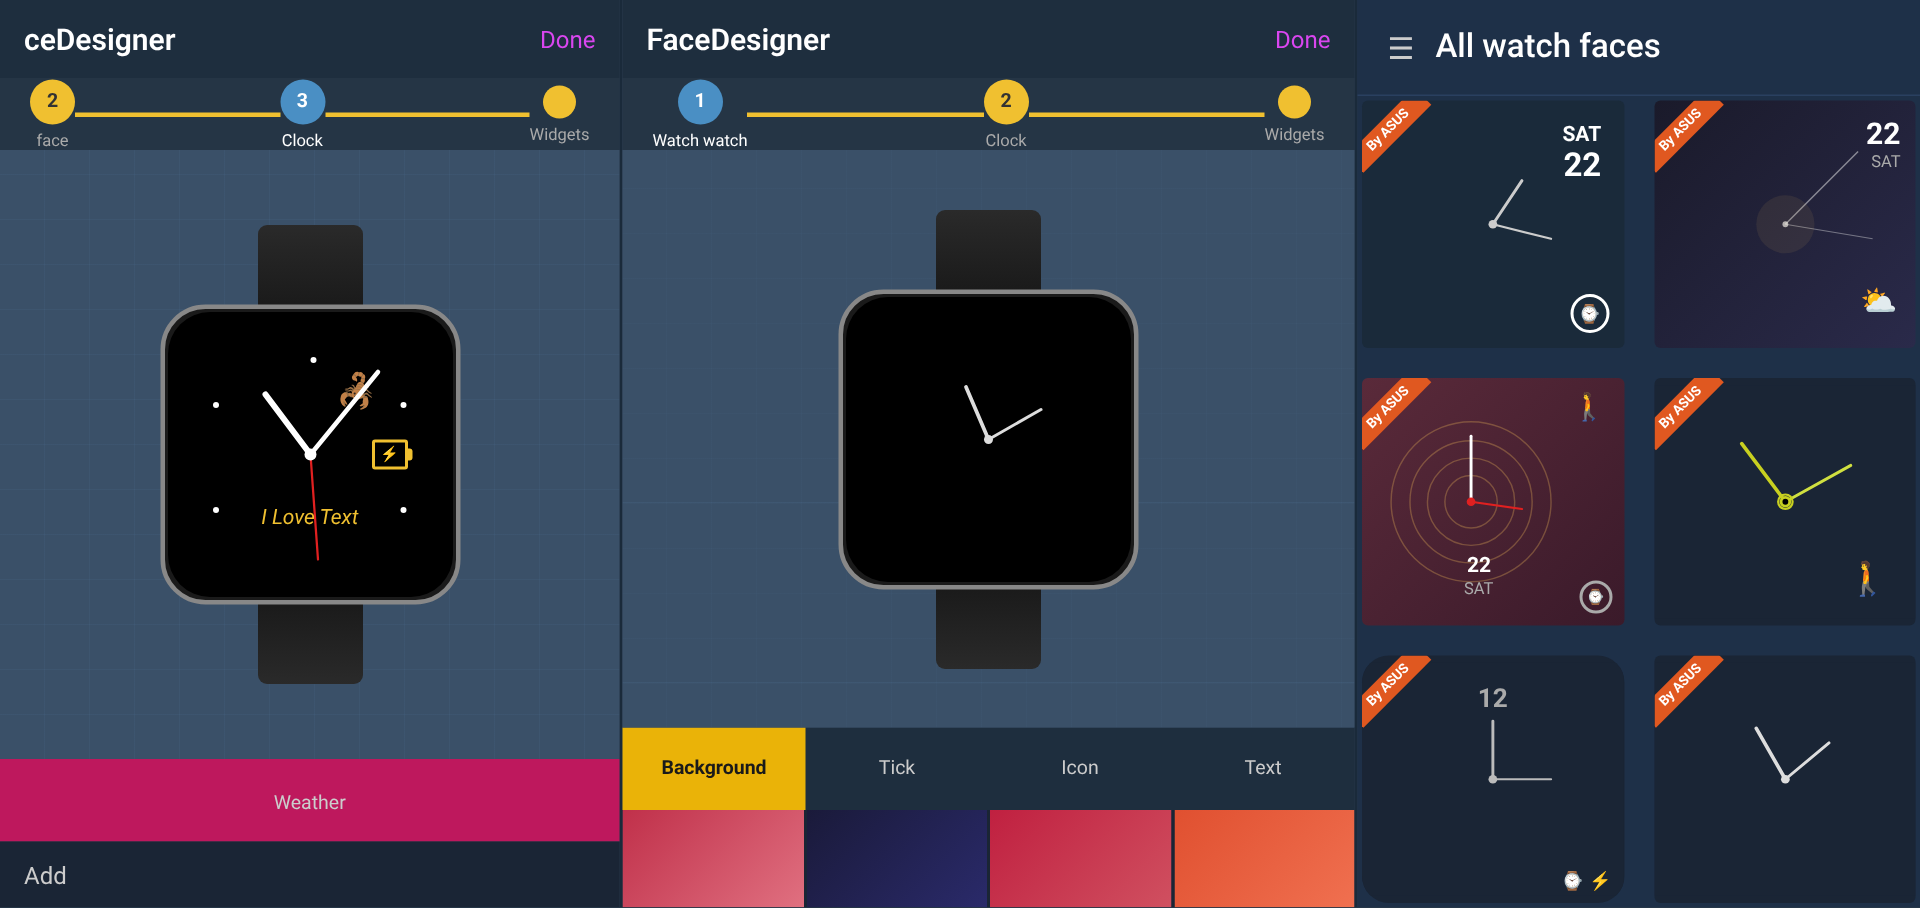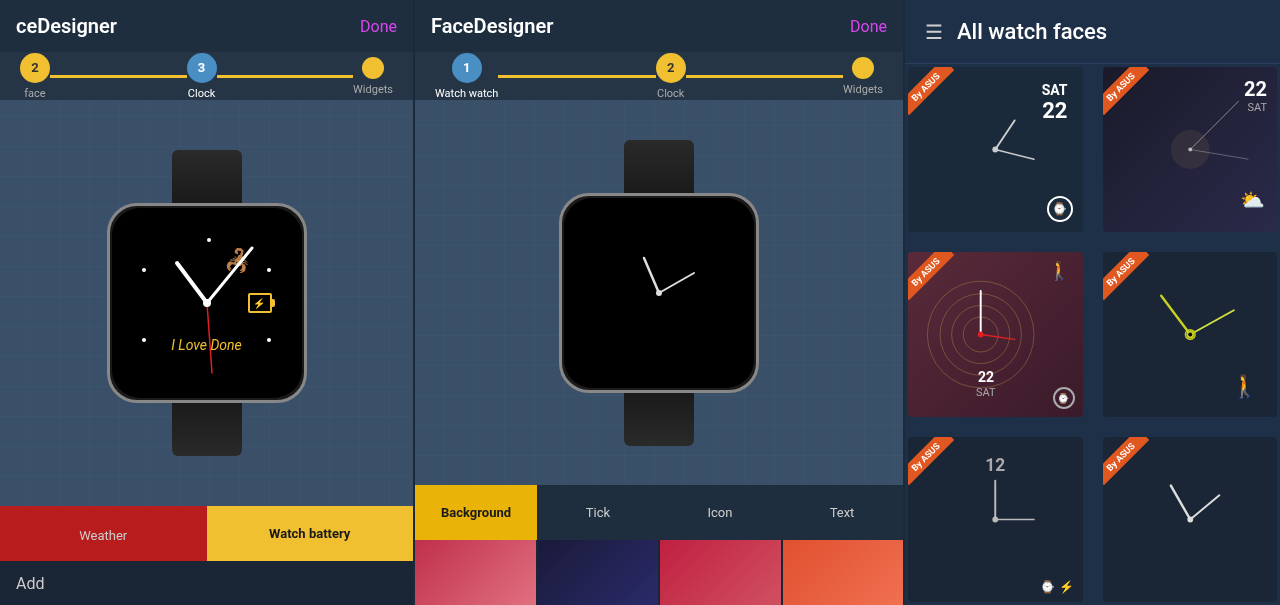--- a/index.html
+++ b/index.html
@@ -202,21 +202,21 @@
       position: absolute;
       top: 40px;
       right: 50px;
       font-size: 22px;
       opacity: 0.8;
     }
 
     
     .bottom-tabs {
       display: flex;
-      background: #b91c1c;
+      background: #be185d;
       height: 55px;
     }
     .tab-item {
       flex: 1;
       display: flex;
       align-items: center;
       justify-content: center;
       font-size: 13px;
       color: #ccc;
       cursor: pointer;
@@ -430,30 +430,29 @@
 
             <line x1="95" y1="95" x2="65" y2="55" stroke="white" stroke-width="4" stroke-linecap="round"></line>
 
             <line x1="95" y1="95" x2="140" y2="40" stroke="white" stroke-width="3" stroke-linecap="round"></line>
 
             <line x1="95" y1="95" x2="100" y2="165" stroke="#e02020" stroke-width="1.5" stroke-linecap="round"></line>
 
             <circle cx="95" cy="95" r="4" fill="white"></circle>
           </svg>
 
-          <div class="watch-love-text">I Love Done</div>
+          <div class="watch-love-text">I Love Text</div>
         </div>
       </div>
       <div class="watch-strap-bottom"></div>
     </div>
   </div>
 
   <div class="bottom-tabs">
     <div class="tab-item">Weather</div>
-    <div class="tab-item active">Watch battery</div>
   </div>
   <div class="bottom-action">
     <span>Add</span>
   </div>
 </div>
 
 <div class="panel panel-2">
 
   <div class="panel-header">
     <span class="header-title">FaceDesigner</span>
@@ -589,21 +588,21 @@
 
         <line x1="90" y1="80" x2="135" y2="55" stroke="#d0e040" stroke-width="2" stroke-linecap="round"></line>
         <circle cx="90" cy="80" r="4" fill="#c8d020"></circle>
         <circle cx="90" cy="80" r="2" fill="#000"></circle>
 
         <circle cx="90" cy="80" r="5" fill="none" stroke="#c8d020" stroke-width="1.5"></circle>
       </svg>
       <div style="position:absolute;bottom:18px;right:18px;font-size:22px;color:#ccc;">🚶</div>
     </div>
 
-    <div class="face-card face-card-5" style="background:#1a2535;position:relative;">
+    <div class="face-card face-card-5" style="background:#1a2535;position:relative;border-radius:18px;">
       <div class="asus-badge"></div>
       <svg width="100%" height="100%" viewBox="0 0 180 160">
         <rect width="180" height="160" fill="#1a2535"></rect>
 
         <text x="90" y="30" fill="#aaa" font-size="18" text-anchor="middle" font-weight="bold">12</text>
 
         <line x1="90" y1="80" x2="90" y2="40" stroke="#bbb" stroke-width="2" stroke-linecap="round"></line>
         <line x1="90" y1="80" x2="130" y2="80" stroke="#bbb" stroke-width="1.5" stroke-linecap="round"></line>
         <circle cx="90" cy="80" r="3" fill="#bbb"></circle>
       </svg>

